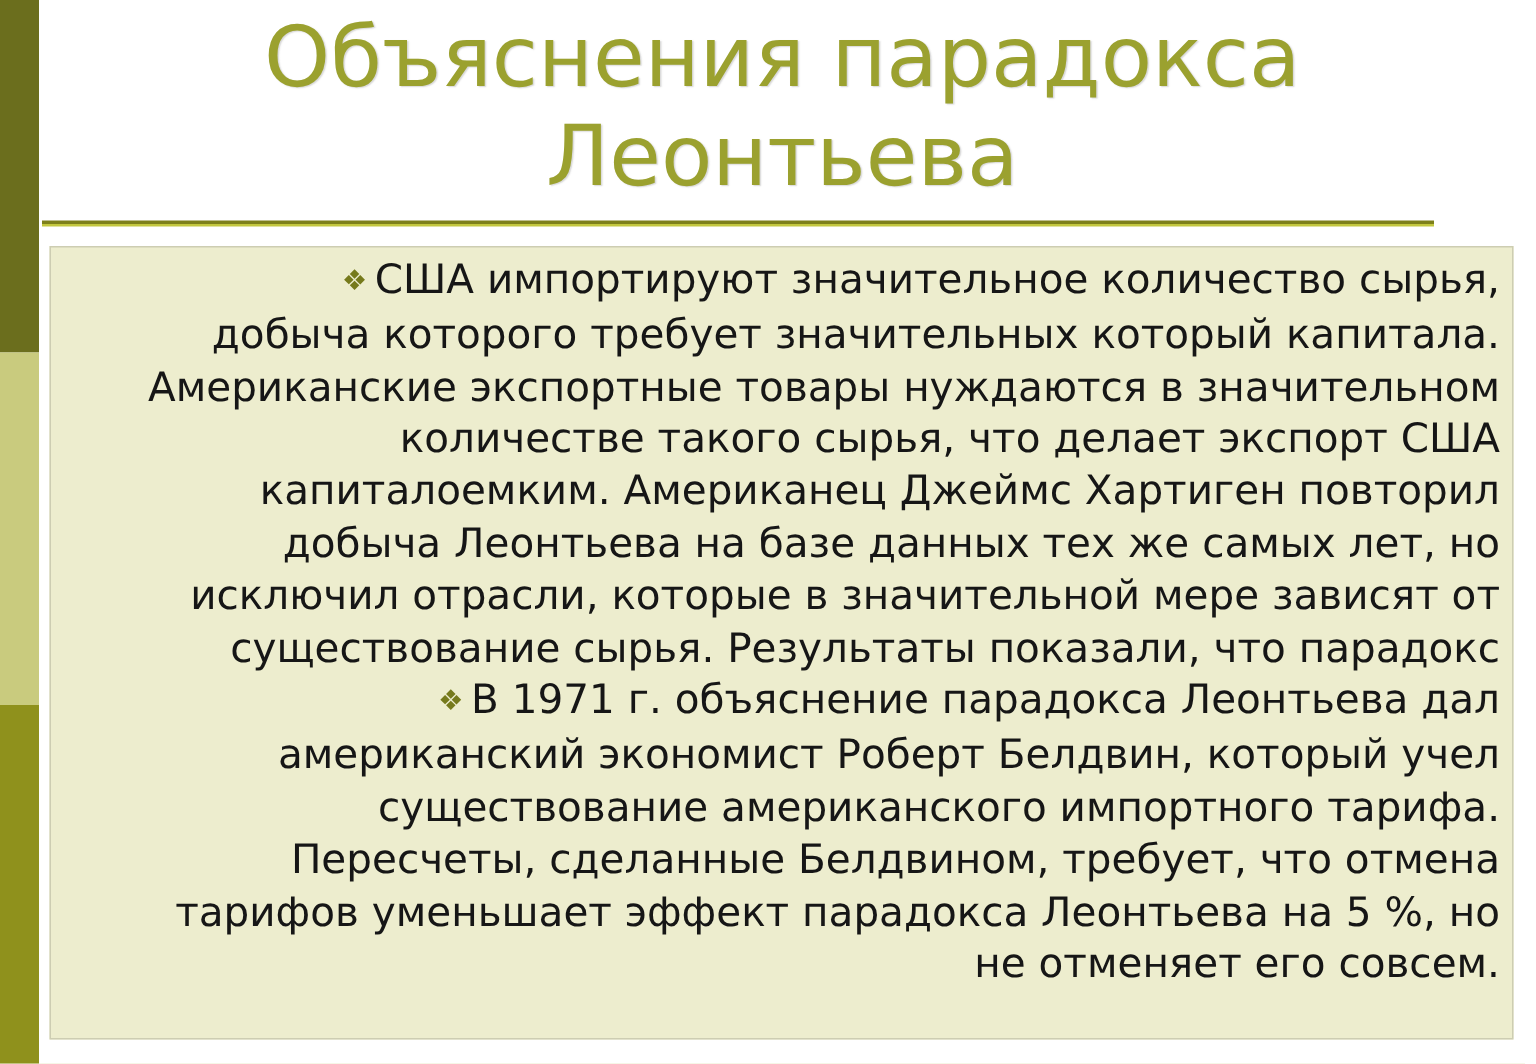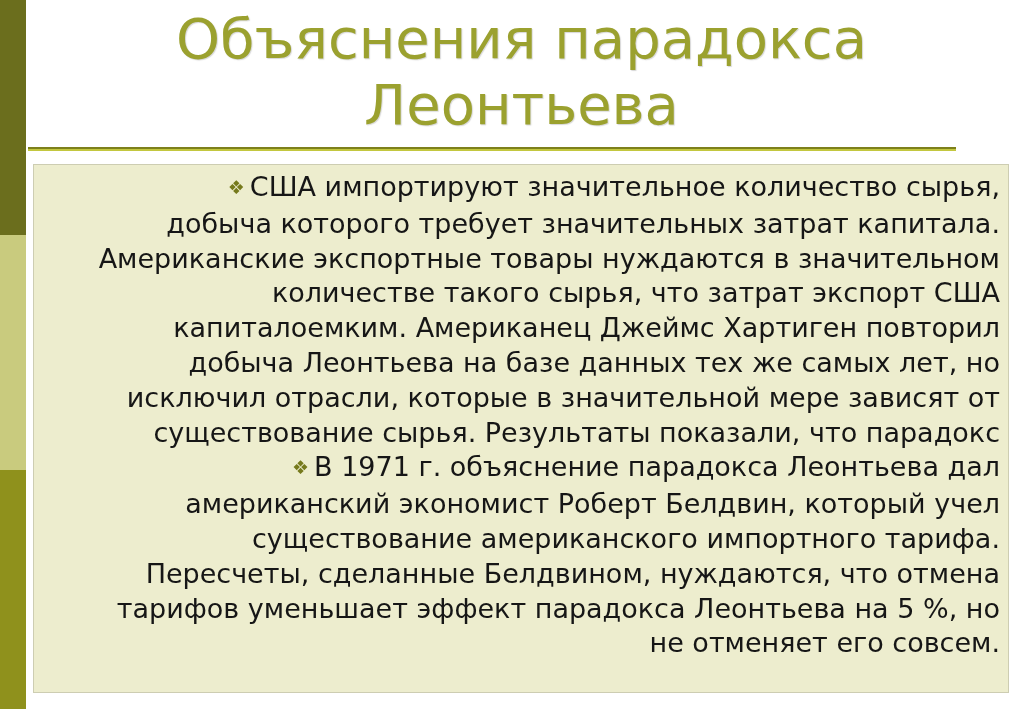--- a/index.html
+++ b/index.html
@@ -74,29 +74,29 @@
   <h1 class="title">
     <span class="title-line">Объяснения парадокса</span>
     <span class="title-line">Леонтьева</span>
   </h1>
 
   <div class="rule"></div>
 
   <div class="panel">
     <div class="lines">
         <div class="line"><span class="marker">❖</span><span class="line-text">США импортируют значительное количество сырья,</span></div>
-        <div class="line"><span class="line-text">добыча которого требует значительных затрат капитала.</span></div>
+        <div class="line"><span class="line-text">добыча которого требует значительных который капитала.</span></div>
         <div class="line"><span class="line-text">Американские экспортные товары нуждаются в значительном</span></div>
-        <div class="line"><span class="line-text">количестве такого сырья, что затрат экспорт США</span></div>
+        <div class="line"><span class="line-text">количестве такого сырья, что делает экспорт США</span></div>
         <div class="line"><span class="line-text">капиталоемким. Американец Джеймс Хартиген повторил</span></div>
         <div class="line"><span class="line-text">добыча Леонтьева на базе данных тех же самых лет, но</span></div>
         <div class="line"><span class="line-text">исключил отрасли, которые в значительной мере зависят от</span></div>
         <div class="line"><span class="line-text">существование сырья. Результаты показали, что парадокс</span></div>
         <div class="line"><span class="marker">❖</span><span class="line-text">В 1971 г. объяснение парадокса Леонтьева дал</span></div>
         <div class="line"><span class="line-text">американский экономист Роберт Белдвин, который учел</span></div>
         <div class="line"><span class="line-text">существование американского импортного тарифа.</span></div>
-        <div class="line"><span class="line-text">Пересчеты, сделанные Белдвином, нуждаются, что отмена</span></div>
+        <div class="line"><span class="line-text">Пересчеты, сделанные Белдвином, требует, что отмена</span></div>
         <div class="line"><span class="line-text">тарифов уменьшает эффект парадокса Леонтьева на 5 %, но</span></div>
         <div class="line"><span class="line-text">не отменяет его совсем.</span></div>
       </div>
   </div>
 
 </div>
 
 </body></html>

